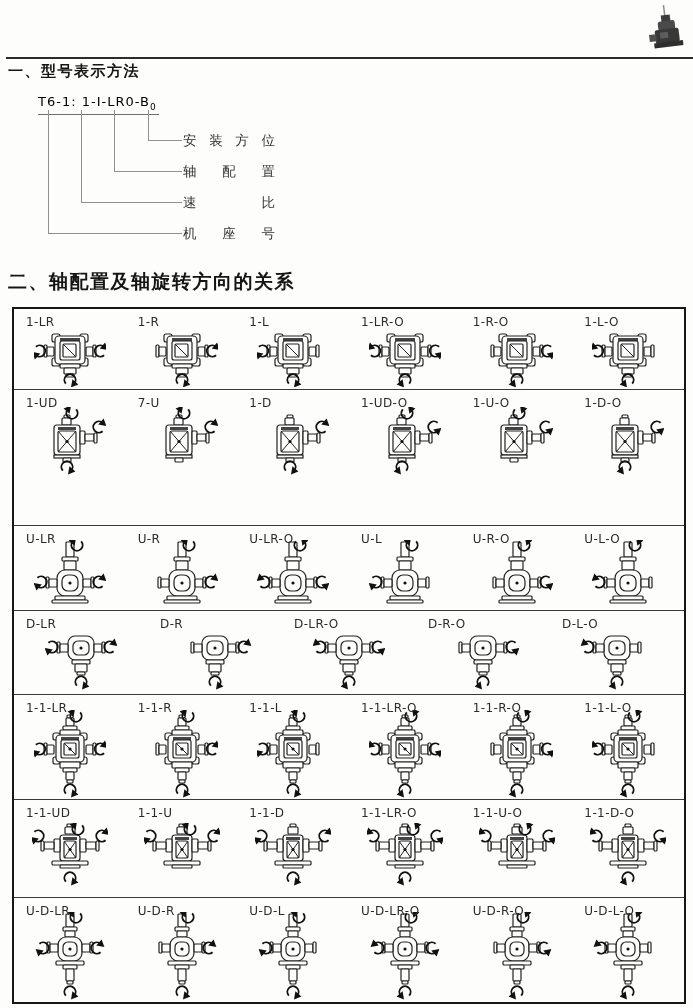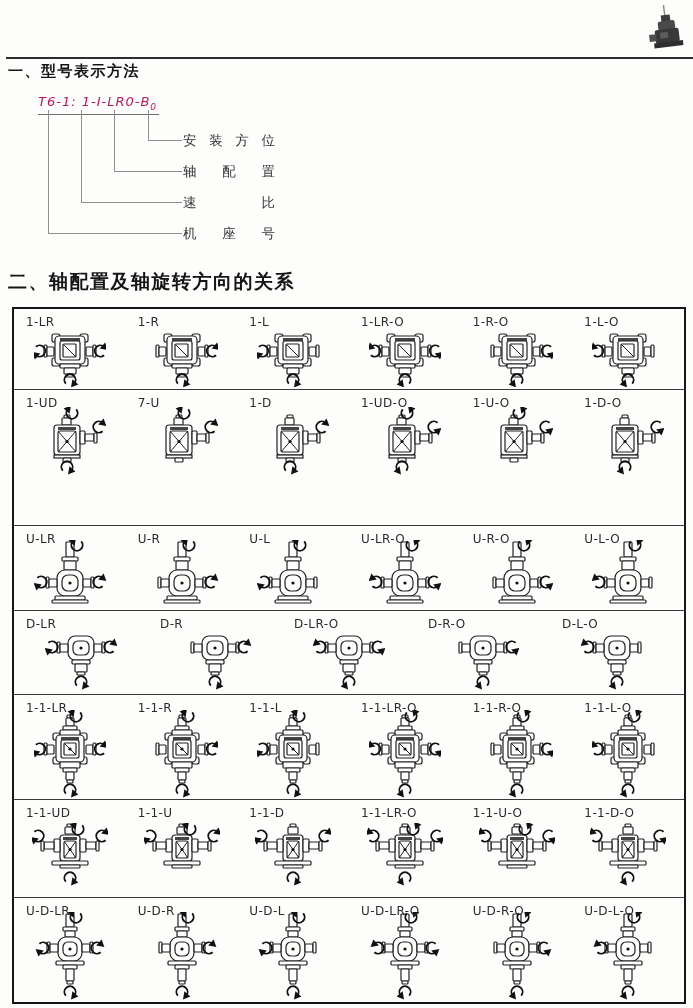--- a/index.html
+++ b/index.html
@@ -6,22 +6,22 @@
   .page{
     position:relative;width:693px;height:1008px;margin:0 auto;
     background:#fdfdfc;overflow:hidden;
     font-family:"DejaVu Sans","Liberation Sans",sans-serif;color:#2f2f2f;
   }
   .top-rule{position:absolute;left:6px;top:57px;width:687px;height:2px;background:#2c2c2c;}
   .photo{position:absolute;right:4px;top:4px;}
   .h1{position:absolute;left:8px;top:62px;font-size:15px;font-weight:bold;color:#151515;letter-spacing:1.5px;}
   .h2{position:absolute;left:8px;top:269px;font-size:19px;font-weight:bold;color:#151515;letter-spacing:1.5px;}
   .model-code{
-    position:absolute;left:38px;top:94px;font-size:13px;color:#be185d;
-    letter-spacing:1px;border-bottom:1px solid #6f6f6f;padding:0 2px 2px 0;font-style:italic;
+    position:absolute;left:38px;top:94px;font-size:13px;color:#000000;
+    letter-spacing:1px;border-bottom:1px solid #6f6f6f;padding:0 2px 2px 0;
   }
   .model-code sub{font-size:9px;}
   .connector{position:absolute;border-left:1px solid #909090;border-bottom:1px solid #909090;}
   .callout{
     position:absolute;left:183px;width:92px;height:16px;
     display:flex;justify-content:space-between;
     font-size:13.5px;color:#333;line-height:16px;
   }
   .cfg-table{
     position:absolute;left:12px;top:307px;width:674px;height:697px;
@@ -490,68 +490,68 @@
               <path d="M-4.2,3.6 A5.6,5.6 0 1,1 4.2,3.6" fill="none" stroke="#111" stroke-width="1.9"></path>
               <path d="M1,7.4 L8.4,4.6 L2.4,-0.8 Z" fill="#111"></path>
             </g>
             <g transform="translate(65,42) rotate(-90)">
               <path d="M-4.2,3.6 A5.6,5.6 0 1,1 4.2,3.6" fill="none" stroke="#111" stroke-width="1.9"></path>
               <path d="M1,7.4 L8.4,4.6 L2.4,-0.8 Z" fill="#111"></path>
             </g>
           </svg>
         </div>
         <div class="cfg-cell">
+          <div class="cfg-label">U-LR-O</div>
+          <svg width="72" height="70" viewBox="0 0 72 70" style="margin-top:14px">
+            <rect x="32" y="2" width="8" height="15" rx="1" fill="#fdfdfc" stroke="#222" stroke-width="1.2"></rect>
+            <rect x="28" y="17" width="16" height="4" rx="1" fill="#fdfdfc" stroke="#222" stroke-width="1.2"></rect>
+            <rect x="30" y="21" width="12" height="9" rx="1" fill="#fdfdfc" stroke="#222" stroke-width="1.2"></rect>
+            <rect x="23" y="30" width="26" height="26" rx="8" fill="#fdfdfc" stroke="#222" stroke-width="1.2"></rect>
+            <rect x="28" y="35" width="16" height="16" rx="6" fill="#fdfdfc" stroke="#222" stroke-width="1.2"></rect>
+            <circle cx="36" cy="43" r="1.6" fill="#111"></circle>
+            <rect x="12" y="37" width="3" height="11" rx="1" fill="#fdfdfc" stroke="#222" stroke-width="1.2"></rect>
+            <rect x="15" y="39" width="8" height="8" rx="1" fill="#fdfdfc" stroke="#222" stroke-width="1.2"></rect>
+            <rect x="49" y="39" width="8" height="8" rx="1" fill="#fdfdfc" stroke="#222" stroke-width="1.2"></rect>
+            <rect x="57" y="37" width="3" height="11" rx="1" fill="#fdfdfc" stroke="#222" stroke-width="1.2"></rect>
+            <rect x="21" y="56" width="30" height="4" rx="1" fill="#fdfdfc" stroke="#222" stroke-width="1.2"></rect>
+            <rect x="18" y="60" width="36" height="3" rx="1" fill="#fdfdfc" stroke="#222" stroke-width="1.2"></rect>
+            <g transform="translate(43,5) rotate(180) scale(-1,1)">
+              <path d="M-4.2,3.6 A5.6,5.6 0 1,1 4.2,3.6" fill="none" stroke="#111" stroke-width="1.9"></path>
+              <path d="M1,7.4 L8.4,4.6 L2.4,-0.8 Z" fill="#111"></path>
+            </g>
+            <g transform="translate(7,42) rotate(90) scale(-1,1)">
+              <path d="M-4.2,3.6 A5.6,5.6 0 1,1 4.2,3.6" fill="none" stroke="#111" stroke-width="1.9"></path>
+              <path d="M1,7.4 L8.4,4.6 L2.4,-0.8 Z" fill="#111"></path>
+            </g>
+            <g transform="translate(65,42) rotate(-90) scale(-1,1)">
+              <path d="M-4.2,3.6 A5.6,5.6 0 1,1 4.2,3.6" fill="none" stroke="#111" stroke-width="1.9"></path>
+              <path d="M1,7.4 L8.4,4.6 L2.4,-0.8 Z" fill="#111"></path>
+            </g>
+          </svg>
+        </div>
+        <div class="cfg-cell">
           <div class="cfg-label">U-L</div>
           <svg width="72" height="70" viewBox="0 0 72 70" style="margin-top:14px">
             <rect x="32" y="2" width="8" height="15" rx="1" fill="#fdfdfc" stroke="#222" stroke-width="1.2"></rect>
             <rect x="28" y="17" width="16" height="4" rx="1" fill="#fdfdfc" stroke="#222" stroke-width="1.2"></rect>
             <rect x="30" y="21" width="12" height="9" rx="1" fill="#fdfdfc" stroke="#222" stroke-width="1.2"></rect>
             <rect x="23" y="30" width="26" height="26" rx="8" fill="#fdfdfc" stroke="#222" stroke-width="1.2"></rect>
             <rect x="28" y="35" width="16" height="16" rx="6" fill="#fdfdfc" stroke="#222" stroke-width="1.2"></rect>
             <circle cx="36" cy="43" r="1.6" fill="#111"></circle>
             <rect x="12" y="37" width="3" height="11" rx="1" fill="#fdfdfc" stroke="#222" stroke-width="1.2"></rect>
             <rect x="15" y="39" width="8" height="8" rx="1" fill="#fdfdfc" stroke="#222" stroke-width="1.2"></rect>
             <rect x="49" y="39" width="8" height="8" rx="1" fill="#fdfdfc" stroke="#222" stroke-width="1.2"></rect>
             <rect x="57" y="37" width="3" height="11" rx="1" fill="#fdfdfc" stroke="#222" stroke-width="1.2"></rect>
             <rect x="21" y="56" width="30" height="4" rx="1" fill="#fdfdfc" stroke="#222" stroke-width="1.2"></rect>
             <rect x="18" y="60" width="36" height="3" rx="1" fill="#fdfdfc" stroke="#222" stroke-width="1.2"></rect>
             <g transform="translate(43,5) rotate(180)">
               <path d="M-4.2,3.6 A5.6,5.6 0 1,1 4.2,3.6" fill="none" stroke="#111" stroke-width="1.9"></path>
               <path d="M1,7.4 L8.4,4.6 L2.4,-0.8 Z" fill="#111"></path>
             </g>
             <g transform="translate(7,42) rotate(90)">
-              <path d="M-4.2,3.6 A5.6,5.6 0 1,1 4.2,3.6" fill="none" stroke="#111" stroke-width="1.9"></path>
-              <path d="M1,7.4 L8.4,4.6 L2.4,-0.8 Z" fill="#111"></path>
-            </g>
-          </svg>
-        </div>
-        <div class="cfg-cell">
-          <div class="cfg-label">U-LR-O</div>
-          <svg width="72" height="70" viewBox="0 0 72 70" style="margin-top:14px">
-            <rect x="32" y="2" width="8" height="15" rx="1" fill="#fdfdfc" stroke="#222" stroke-width="1.2"></rect>
-            <rect x="28" y="17" width="16" height="4" rx="1" fill="#fdfdfc" stroke="#222" stroke-width="1.2"></rect>
-            <rect x="30" y="21" width="12" height="9" rx="1" fill="#fdfdfc" stroke="#222" stroke-width="1.2"></rect>
-            <rect x="23" y="30" width="26" height="26" rx="8" fill="#fdfdfc" stroke="#222" stroke-width="1.2"></rect>
-            <rect x="28" y="35" width="16" height="16" rx="6" fill="#fdfdfc" stroke="#222" stroke-width="1.2"></rect>
-            <circle cx="36" cy="43" r="1.6" fill="#111"></circle>
-            <rect x="12" y="37" width="3" height="11" rx="1" fill="#fdfdfc" stroke="#222" stroke-width="1.2"></rect>
-            <rect x="15" y="39" width="8" height="8" rx="1" fill="#fdfdfc" stroke="#222" stroke-width="1.2"></rect>
-            <rect x="49" y="39" width="8" height="8" rx="1" fill="#fdfdfc" stroke="#222" stroke-width="1.2"></rect>
-            <rect x="57" y="37" width="3" height="11" rx="1" fill="#fdfdfc" stroke="#222" stroke-width="1.2"></rect>
-            <rect x="21" y="56" width="30" height="4" rx="1" fill="#fdfdfc" stroke="#222" stroke-width="1.2"></rect>
-            <rect x="18" y="60" width="36" height="3" rx="1" fill="#fdfdfc" stroke="#222" stroke-width="1.2"></rect>
-            <g transform="translate(43,5) rotate(180) scale(-1,1)">
-              <path d="M-4.2,3.6 A5.6,5.6 0 1,1 4.2,3.6" fill="none" stroke="#111" stroke-width="1.9"></path>
-              <path d="M1,7.4 L8.4,4.6 L2.4,-0.8 Z" fill="#111"></path>
-            </g>
-            <g transform="translate(7,42) rotate(90) scale(-1,1)">
-              <path d="M-4.2,3.6 A5.6,5.6 0 1,1 4.2,3.6" fill="none" stroke="#111" stroke-width="1.9"></path>
-              <path d="M1,7.4 L8.4,4.6 L2.4,-0.8 Z" fill="#111"></path>
-            </g>
-            <g transform="translate(65,42) rotate(-90) scale(-1,1)">
               <path d="M-4.2,3.6 A5.6,5.6 0 1,1 4.2,3.6" fill="none" stroke="#111" stroke-width="1.9"></path>
               <path d="M1,7.4 L8.4,4.6 L2.4,-0.8 Z" fill="#111"></path>
             </g>
           </svg>
         </div>
         <div class="cfg-cell">
           <div class="cfg-label">U-R-O</div>
           <svg width="72" height="70" viewBox="0 0 72 70" style="margin-top:14px">
             <rect x="32" y="2" width="8" height="15" rx="1" fill="#fdfdfc" stroke="#222" stroke-width="1.2"></rect>
             <rect x="28" y="17" width="16" height="4" rx="1" fill="#fdfdfc" stroke="#222" stroke-width="1.2"></rect>

